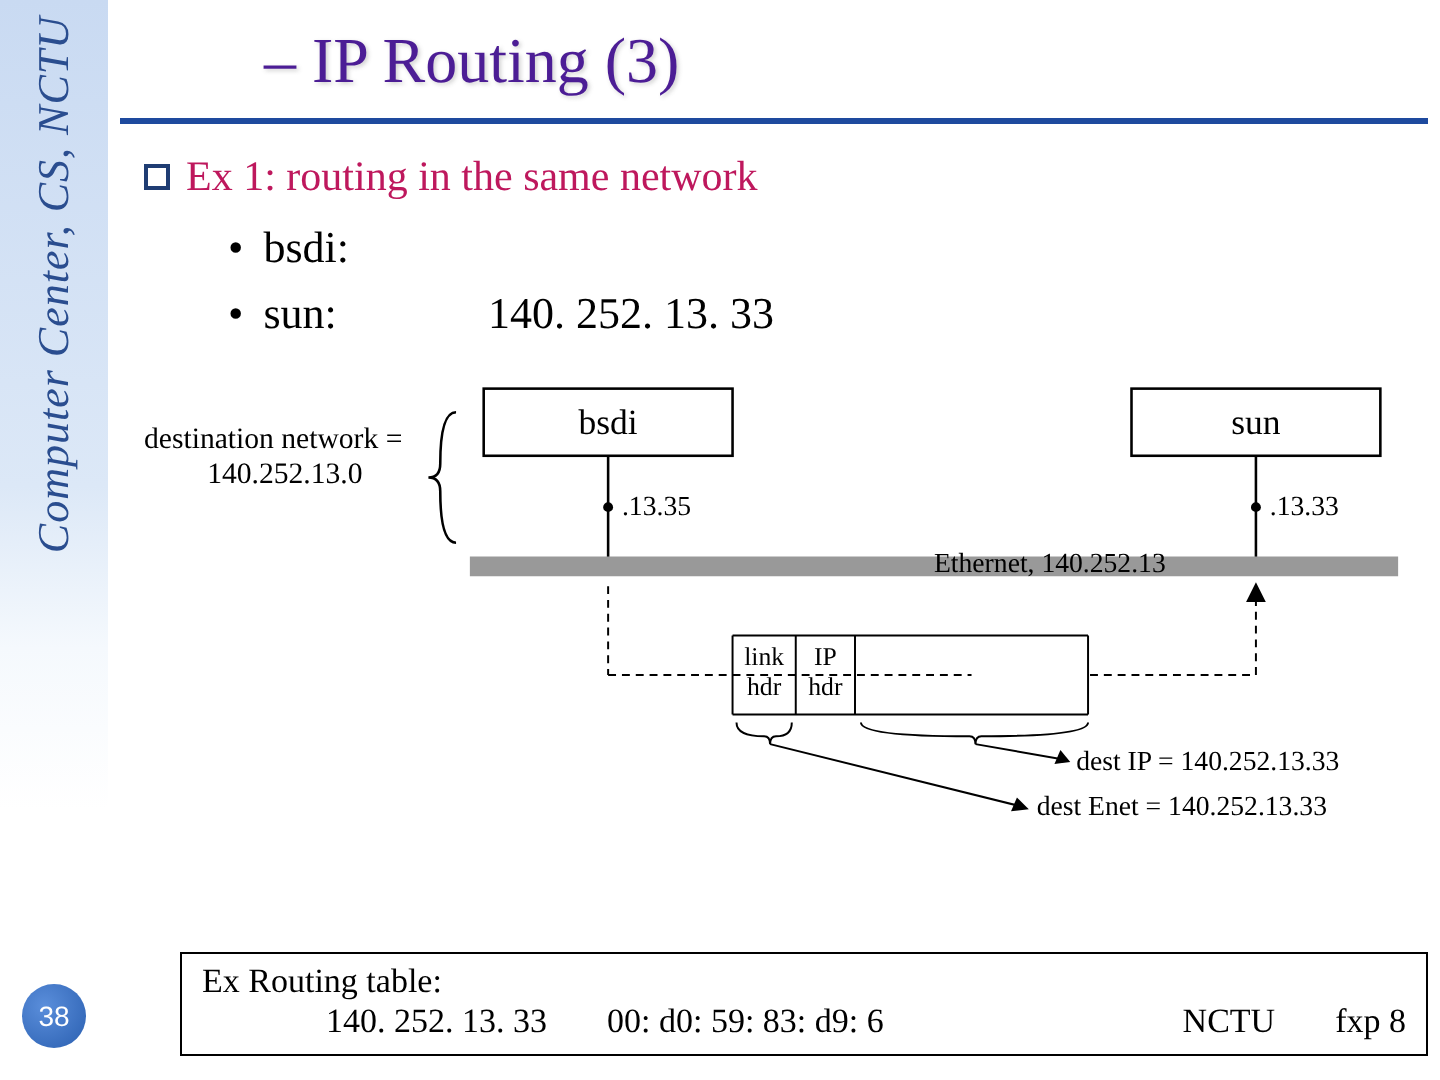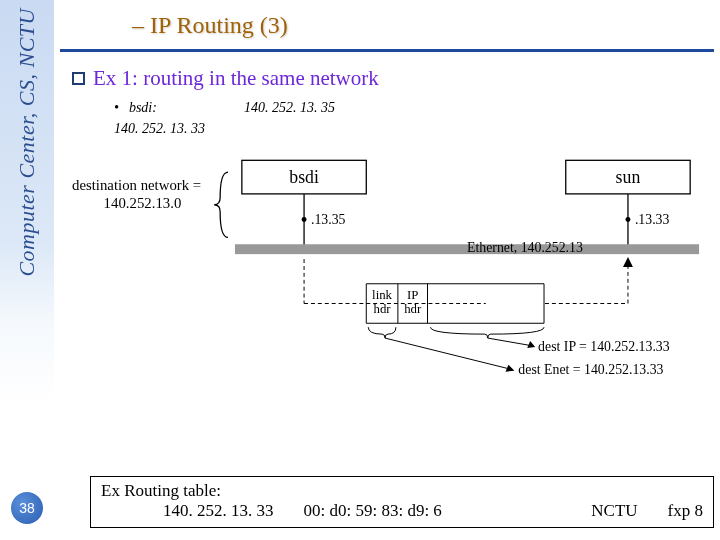--- a/index.html
+++ b/index.html
@@ -57,47 +57,46 @@
   .title-block {
     padding: 4px 12px 10px 12px;
     border-bottom: 3px solid #1e4a9e;
   }
   .title-line1 {
     color: #1e3a7a;
     font-size: 30px;
     text-shadow: 1px 1px 2px rgba(100,100,100,0.3);
   }
   .title-line2 {
-    color: #a16207;
-    font-size: 24px;
+    color: #4c1d95;
+    font-size: 32px;
     text-shadow: 1px 1px 2px rgba(100,100,100,0.3);
     padding-left: 60px;
   }
   .body-block {
     padding: 14px 10px 0 12px;
     font-family: "Times New Roman", serif;
   }
   .bullet-row {
     display: flex;
     align-items: center;
     font-size: 21px;
-    color: #6d28d9;
+    color: #be185d;
   }
   .square-bullet {
     width: 13px;
     height: 13px;
     border: 2px solid #1f3d73;
     margin-right: 8px;
     display: inline-block;
     flex-shrink: 0;
   }
   .sub-list {
     padding: 6px 0 0 42px;
-    font-size: 14px;
-    font-style: italic;
+    font-size: 22px;
   }
   .sub-row {
     display: flex;
     gap: 40px;
     line-height: 1.5;
   }
   .sub-label { width: 90px; }
   .dot-bullet::before { content: "•"; margin-right: 10px; }
   .diagram {
     margin-top: 10px;
@@ -137,23 +136,23 @@
   </div>
 
   <div class="body-block">
     <div class="bullet-row">
       <span class="square-bullet"></span>
       <span>Ex 1: routing in the same network</span>
     </div>
     <div class="sub-list">
       <div class="sub-row">
         <span class="sub-label dot-bullet">bsdi:</span>
-        <span>140. 252. 13. 35</span>
       </div>
       <div class="sub-row">
+        <span class="sub-label dot-bullet">sun:</span>
         <span>140. 252. 13. 33</span>
       </div>
     </div>
 
     <svg class="diagram" viewBox="0 0 640 230">
       <text x="0" y="40" font-size="15" class="svg-label">destination network =</text>
       <text x="32" y="58" font-size="15" class="svg-label">140.252.13.0</text>
 
       <path d="M158 22 Q150 22 150 48 Q150 55 144 55 Q150 55 150 62 Q150 88 158 88" fill="none" stroke="#000" stroke-width="1.3"></path>
 

